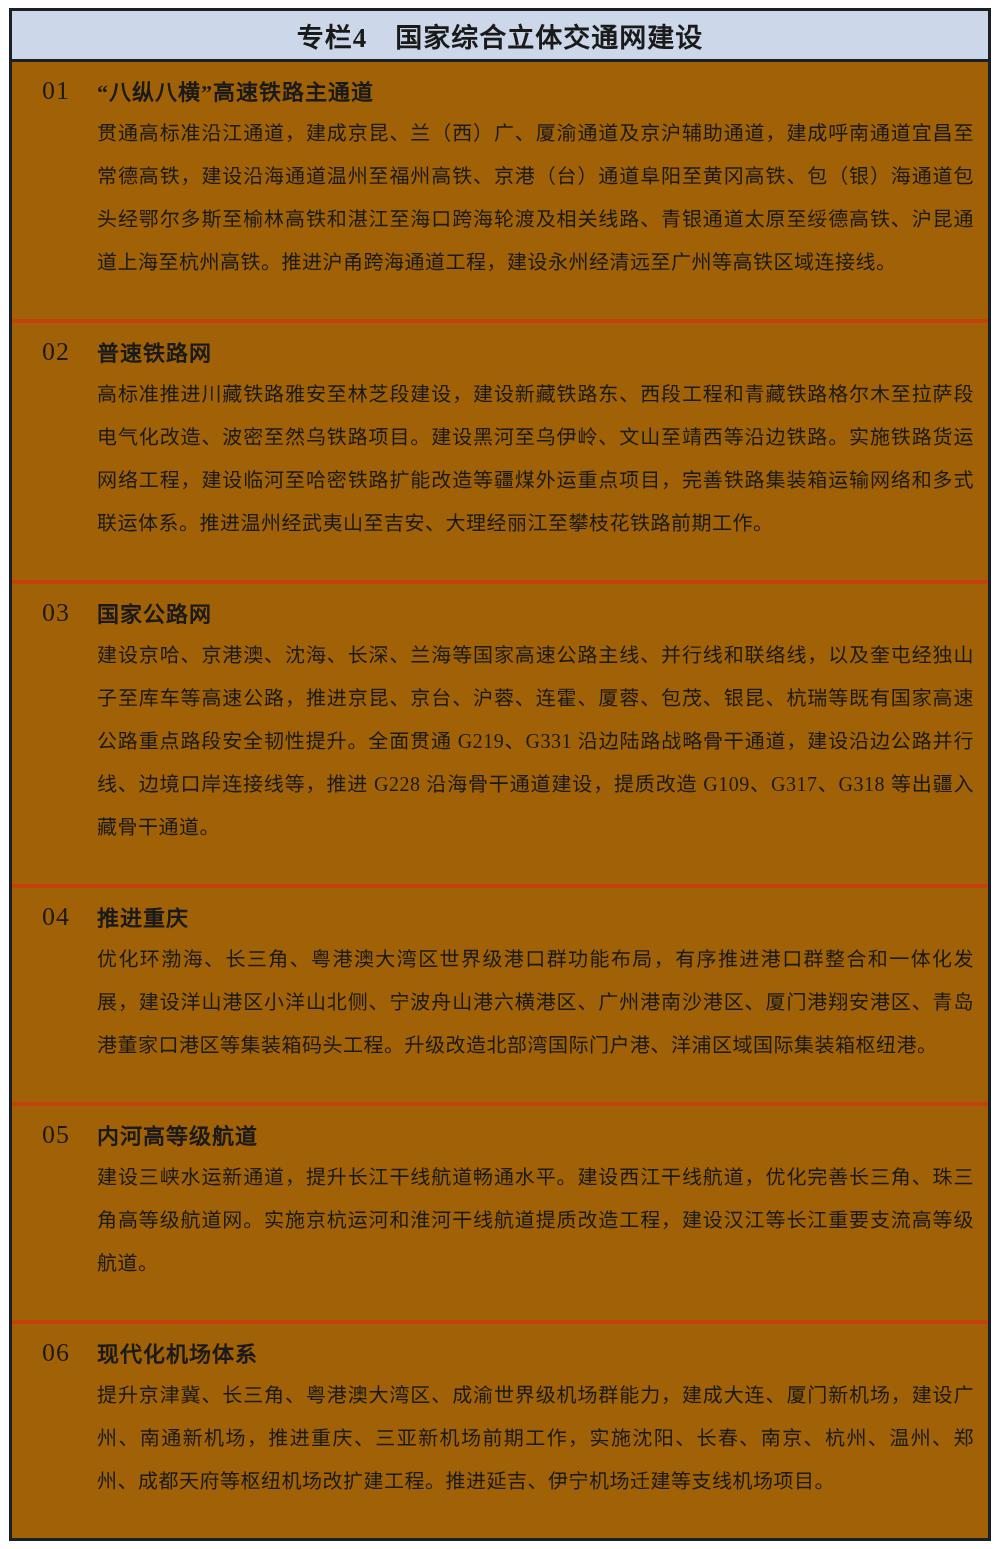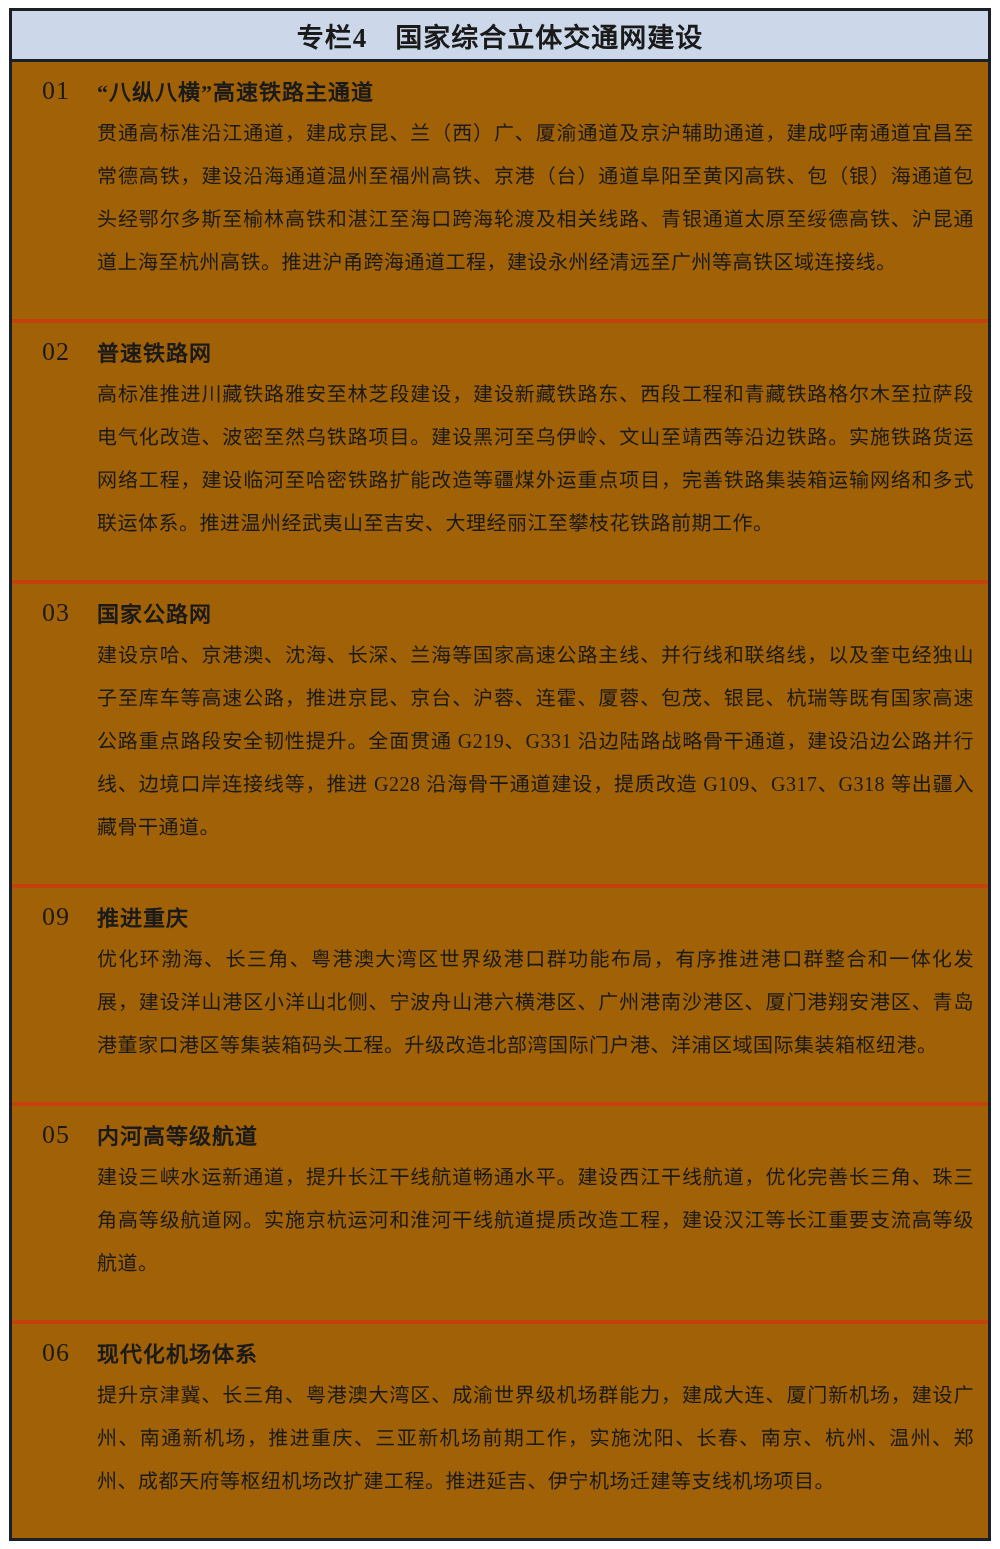--- a/index.html
+++ b/index.html
@@ -97,21 +97,21 @@
     <div class="section">
       <div class="section-head">
         <span class="section-number">03</span>
         <span class="section-title">国家公路网</span>
       </div>
       <p class="section-body">建设京哈、京港澳、沈海、长深、兰海等国家高速公路主线、并行线和联络线，以及奎屯经独山子至库车等高速公路，推进京昆、京台、沪蓉、连霍、厦蓉、包茂、银昆、杭瑞等既有国家高速公路重点路段安全韧性提升。全面贯通 G219、G331 沿边陆路战略骨干通道，建设沿边公路并行线、边境口岸连接线等，推进 G228 沿海骨干通道建设，提质改造 G109、G317、G318 等出疆入藏骨干通道。</p>
     </div>
 
     <div class="section">
       <div class="section-head">
-        <span class="section-number">09</span>
+        <span class="section-number">04</span>
         <span class="section-title">推进重庆</span>
       </div>
       <p class="section-body">优化环渤海、长三角、粤港澳大湾区世界级港口群功能布局，有序推进港口群整合和一体化发展，建设洋山港区小洋山北侧、宁波舟山港六横港区、广州港南沙港区、厦门港翔安港区、青岛港董家口港区等集装箱码头工程。升级改造北部湾国际门户港、洋浦区域国际集装箱枢纽港。</p>
     </div>
 
     <div class="section">
       <div class="section-head">
         <span class="section-number">05</span>
         <span class="section-title">内河高等级航道</span>
       </div>

